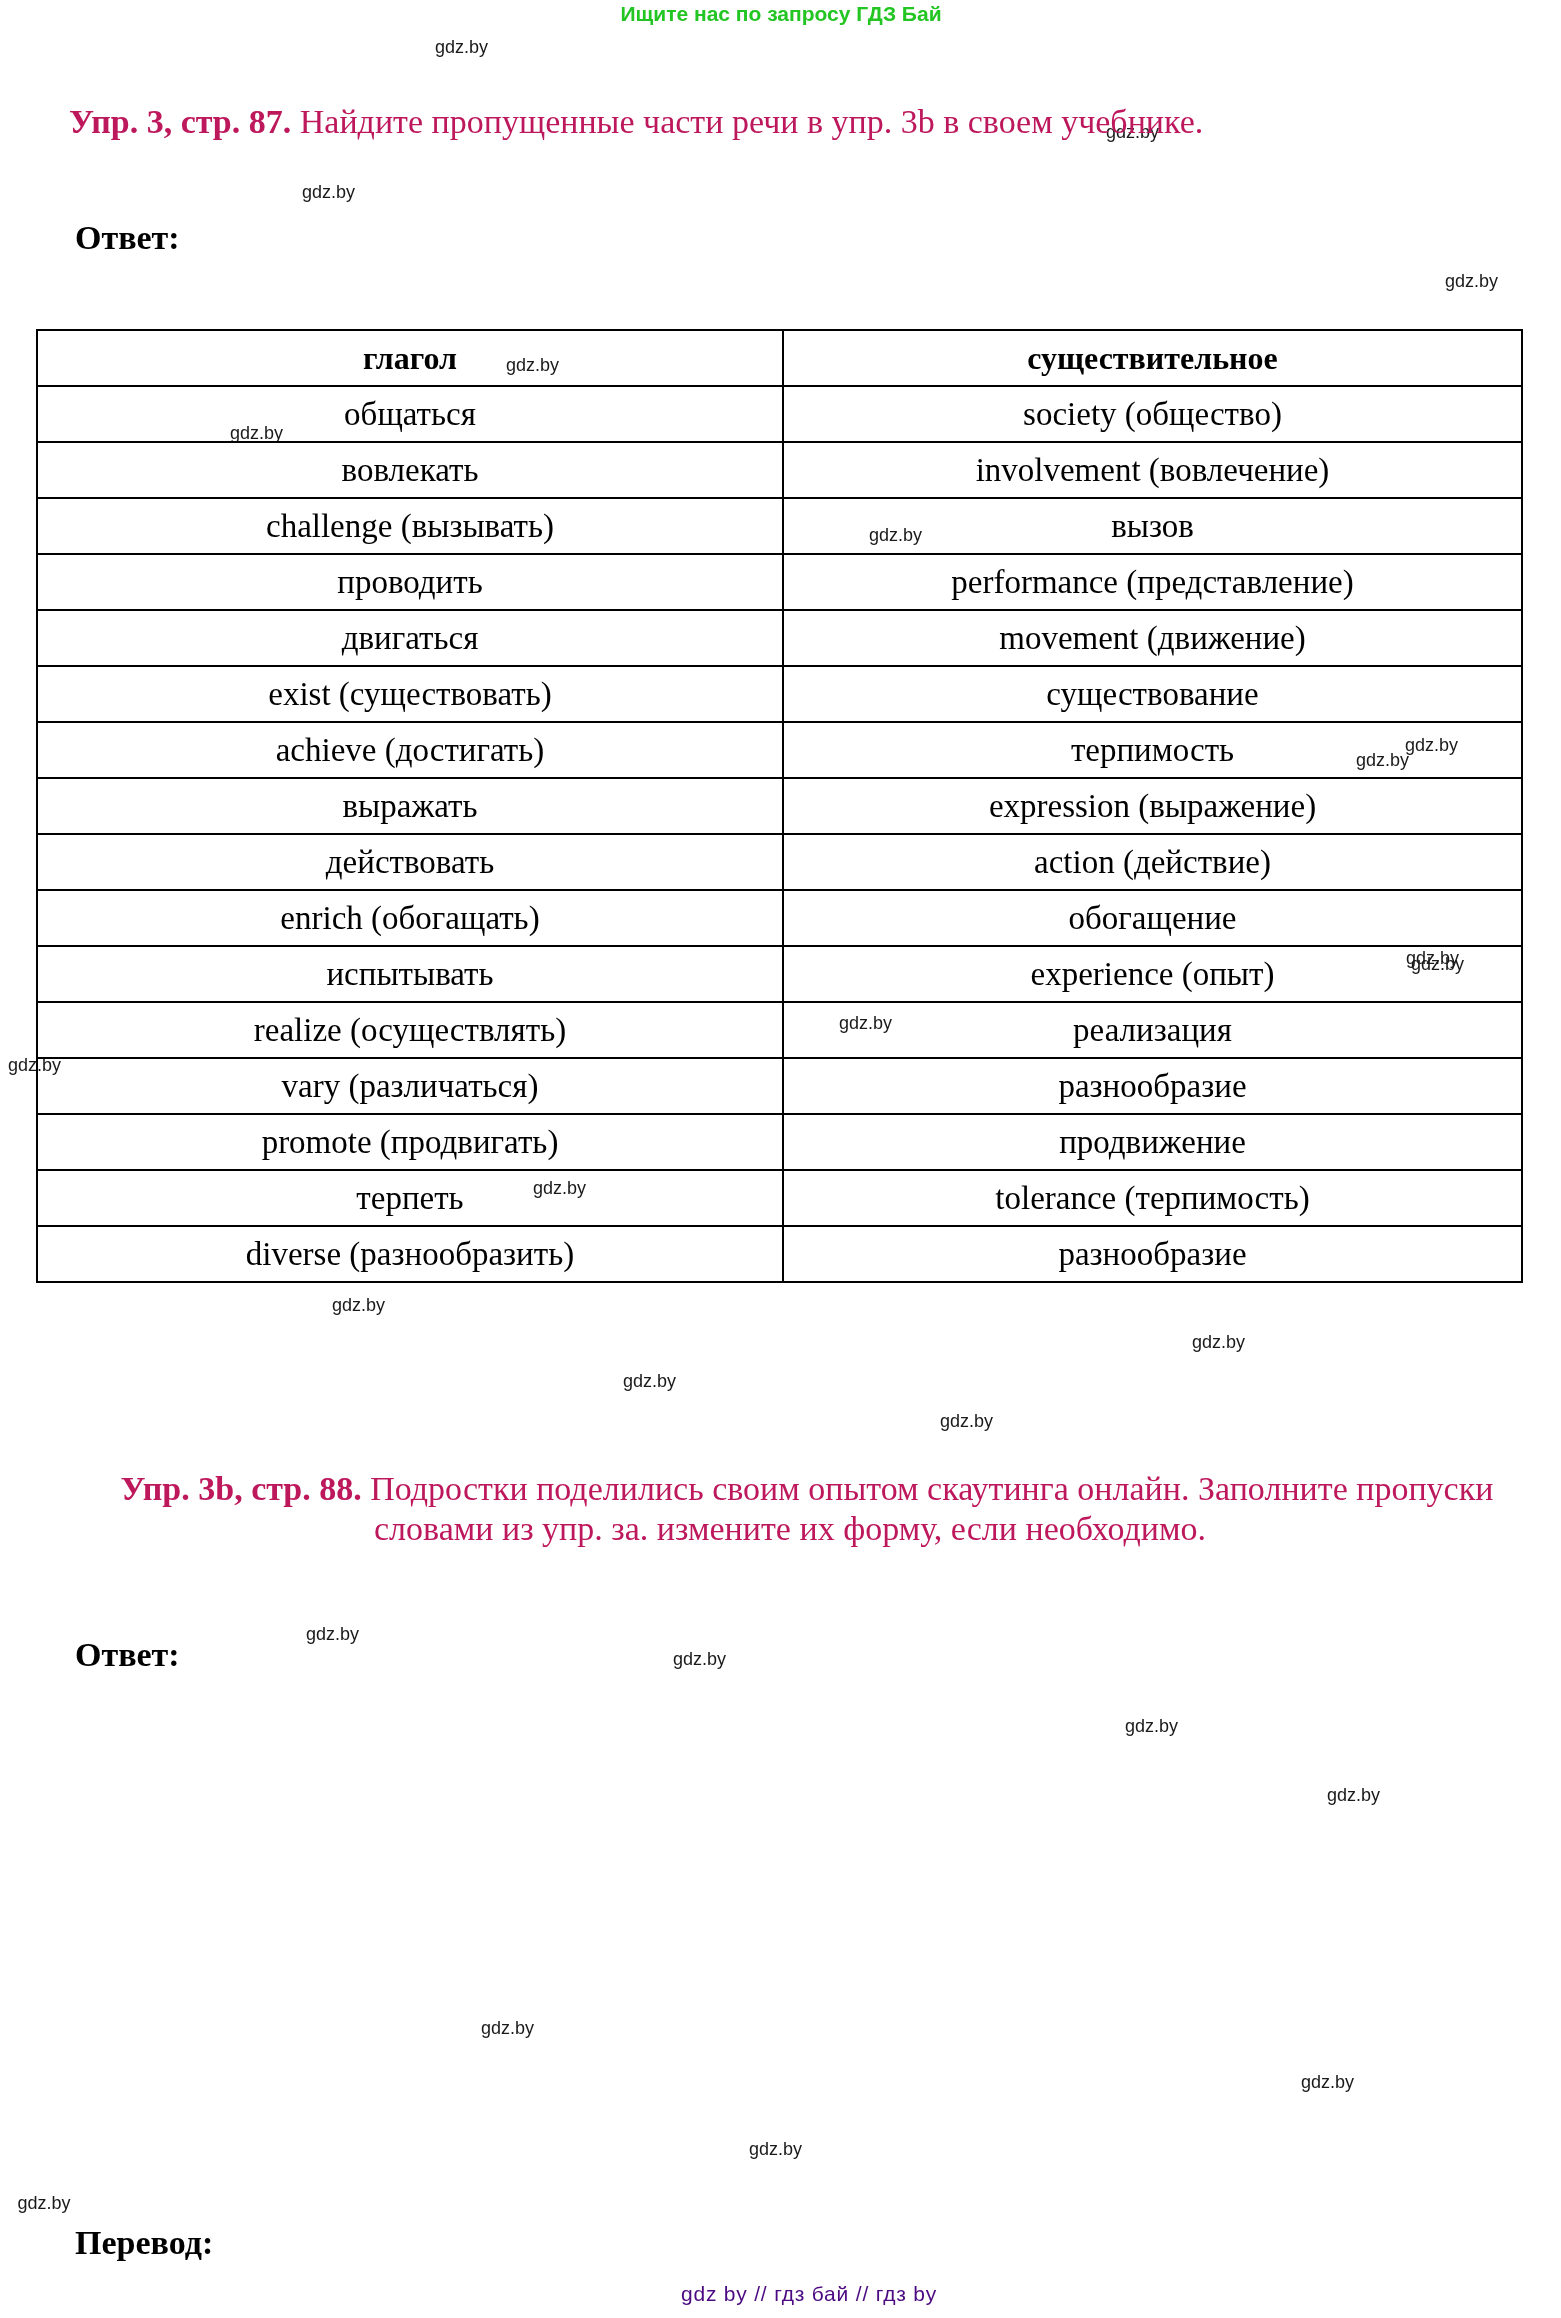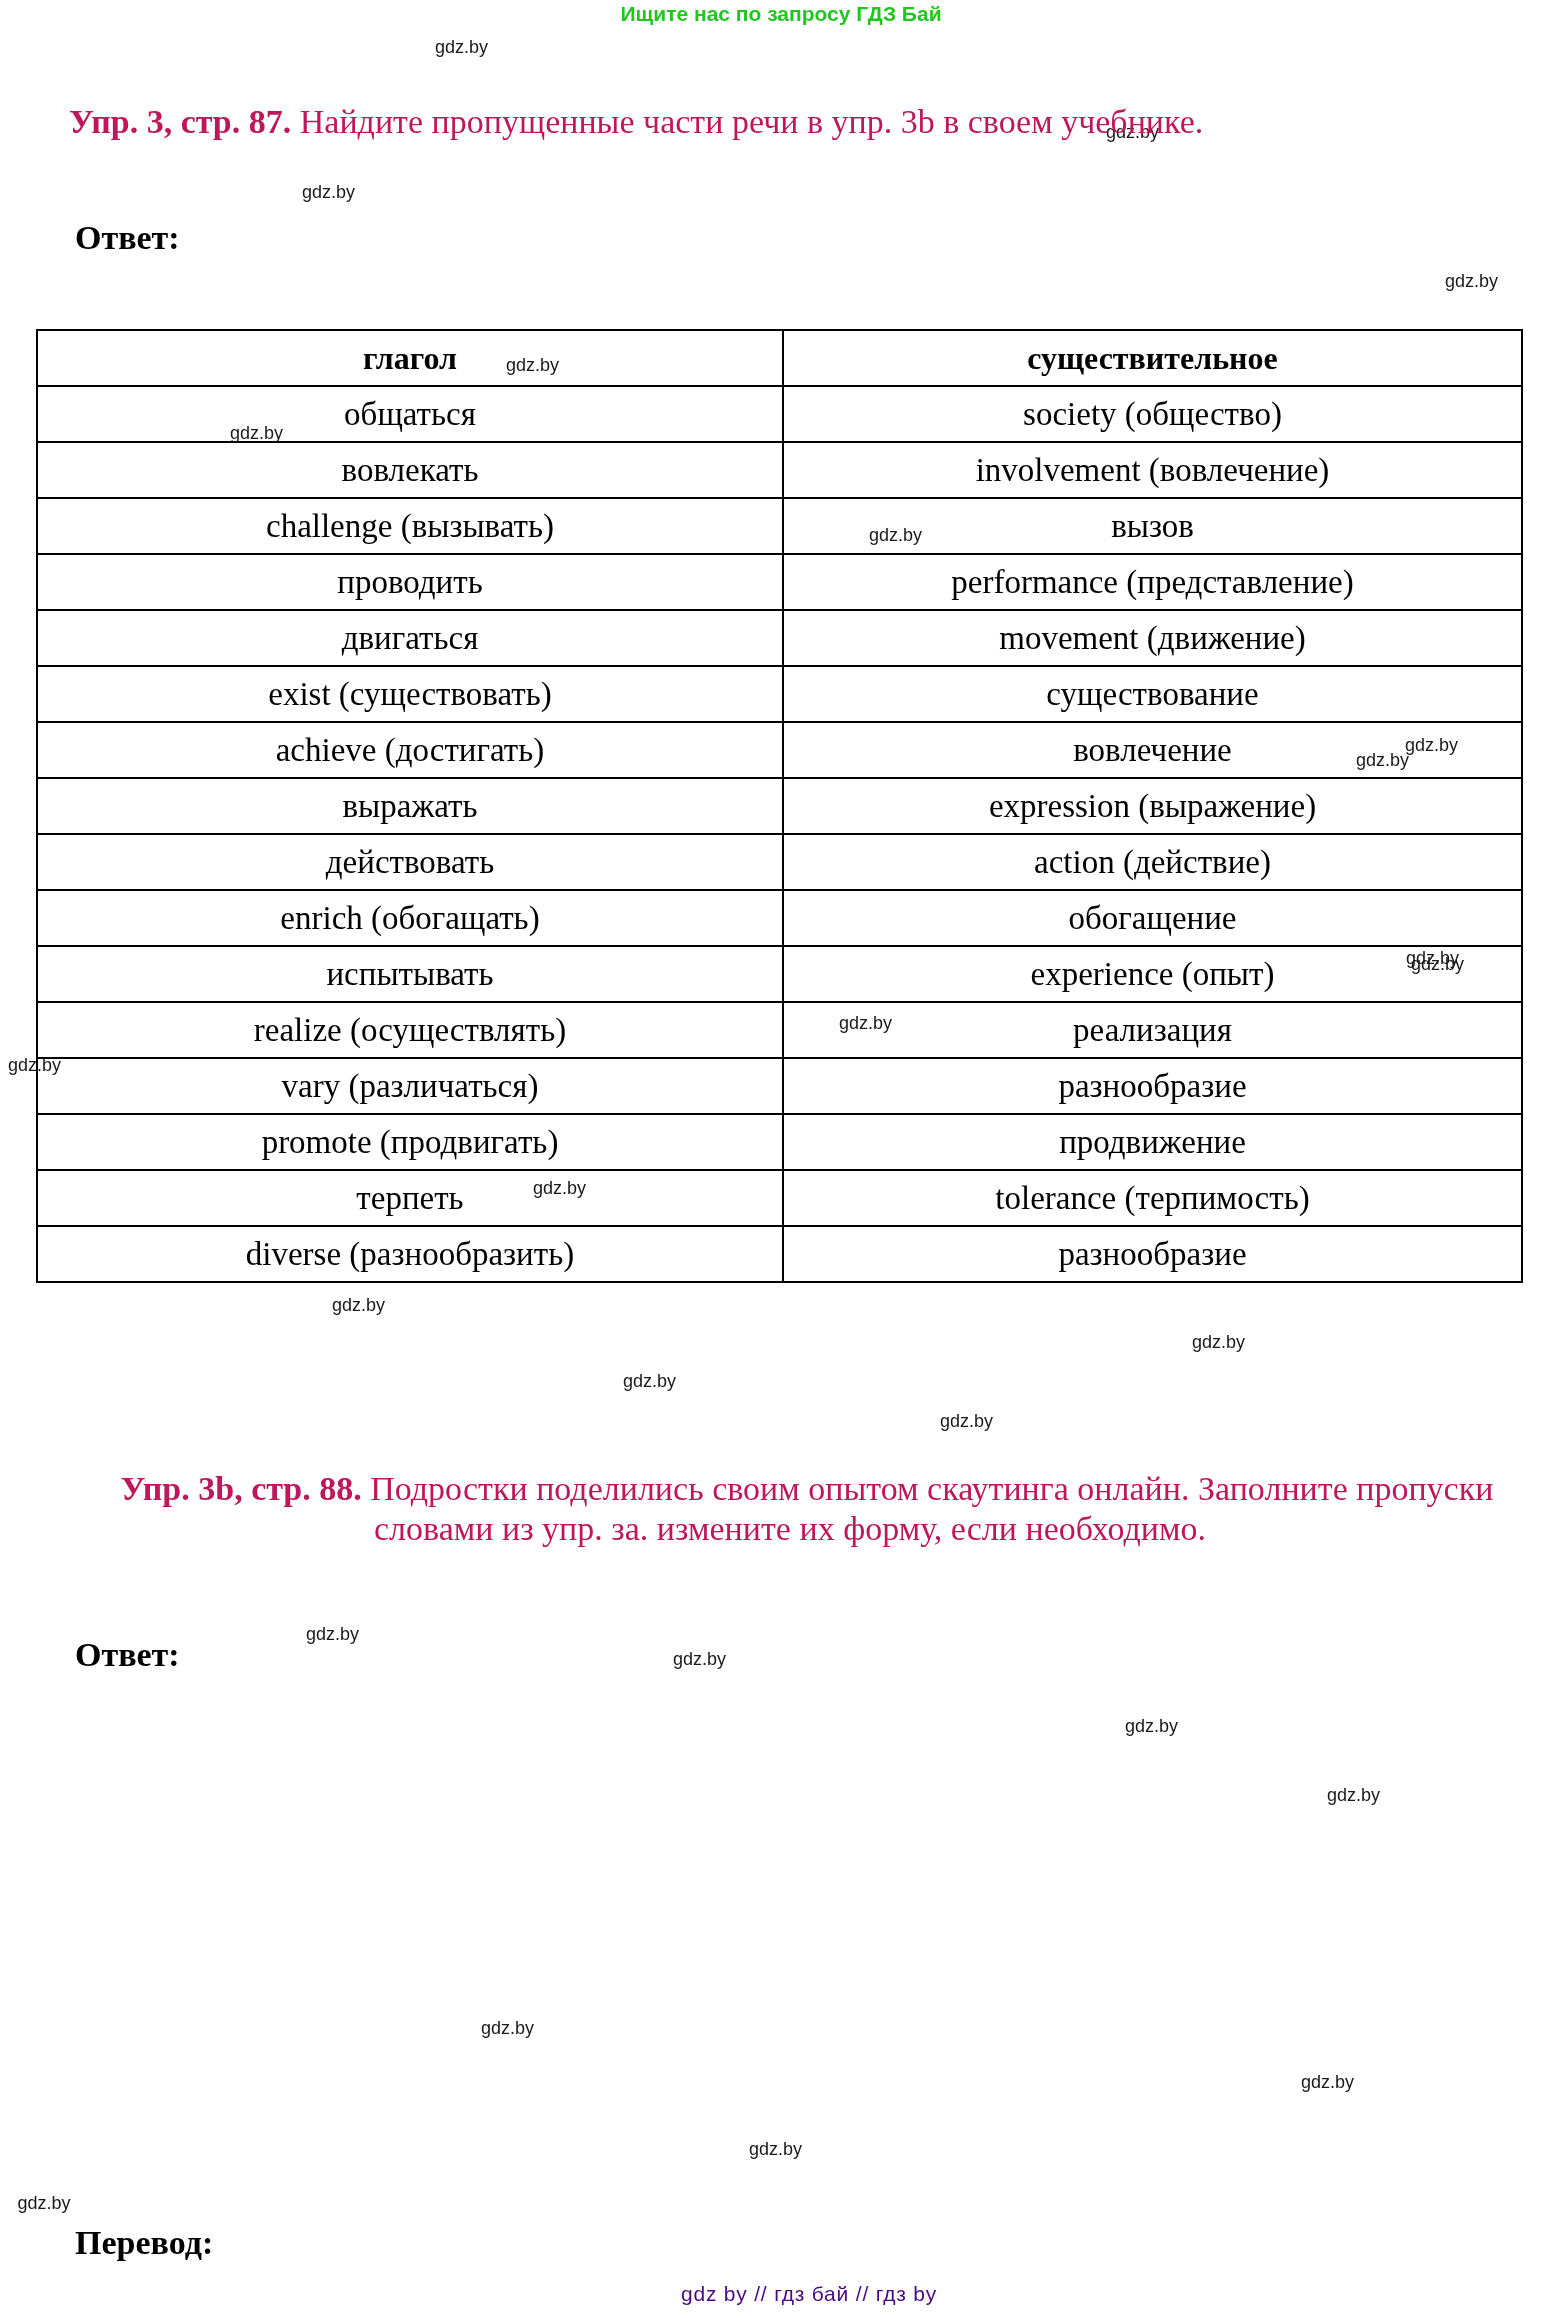--- a/index.html
+++ b/index.html
@@ -221,21 +221,21 @@
         <td>
           <span>существование</span>
         </td>
       </tr>
 
       <tr>
         <td>
           <span>achieve (достигать)</span>
         </td>
         <td>
-          <span>вовлечение</span>
+          <span>терпимость</span>
           <span class="cellwm" style="left:572px; top:28px;">gdz.by</span>
         </td>
       </tr>
 
       <tr>
         <td>
           <span>выражать</span>
         </td>
         <td>
           <span>expression (выражение)</span>

